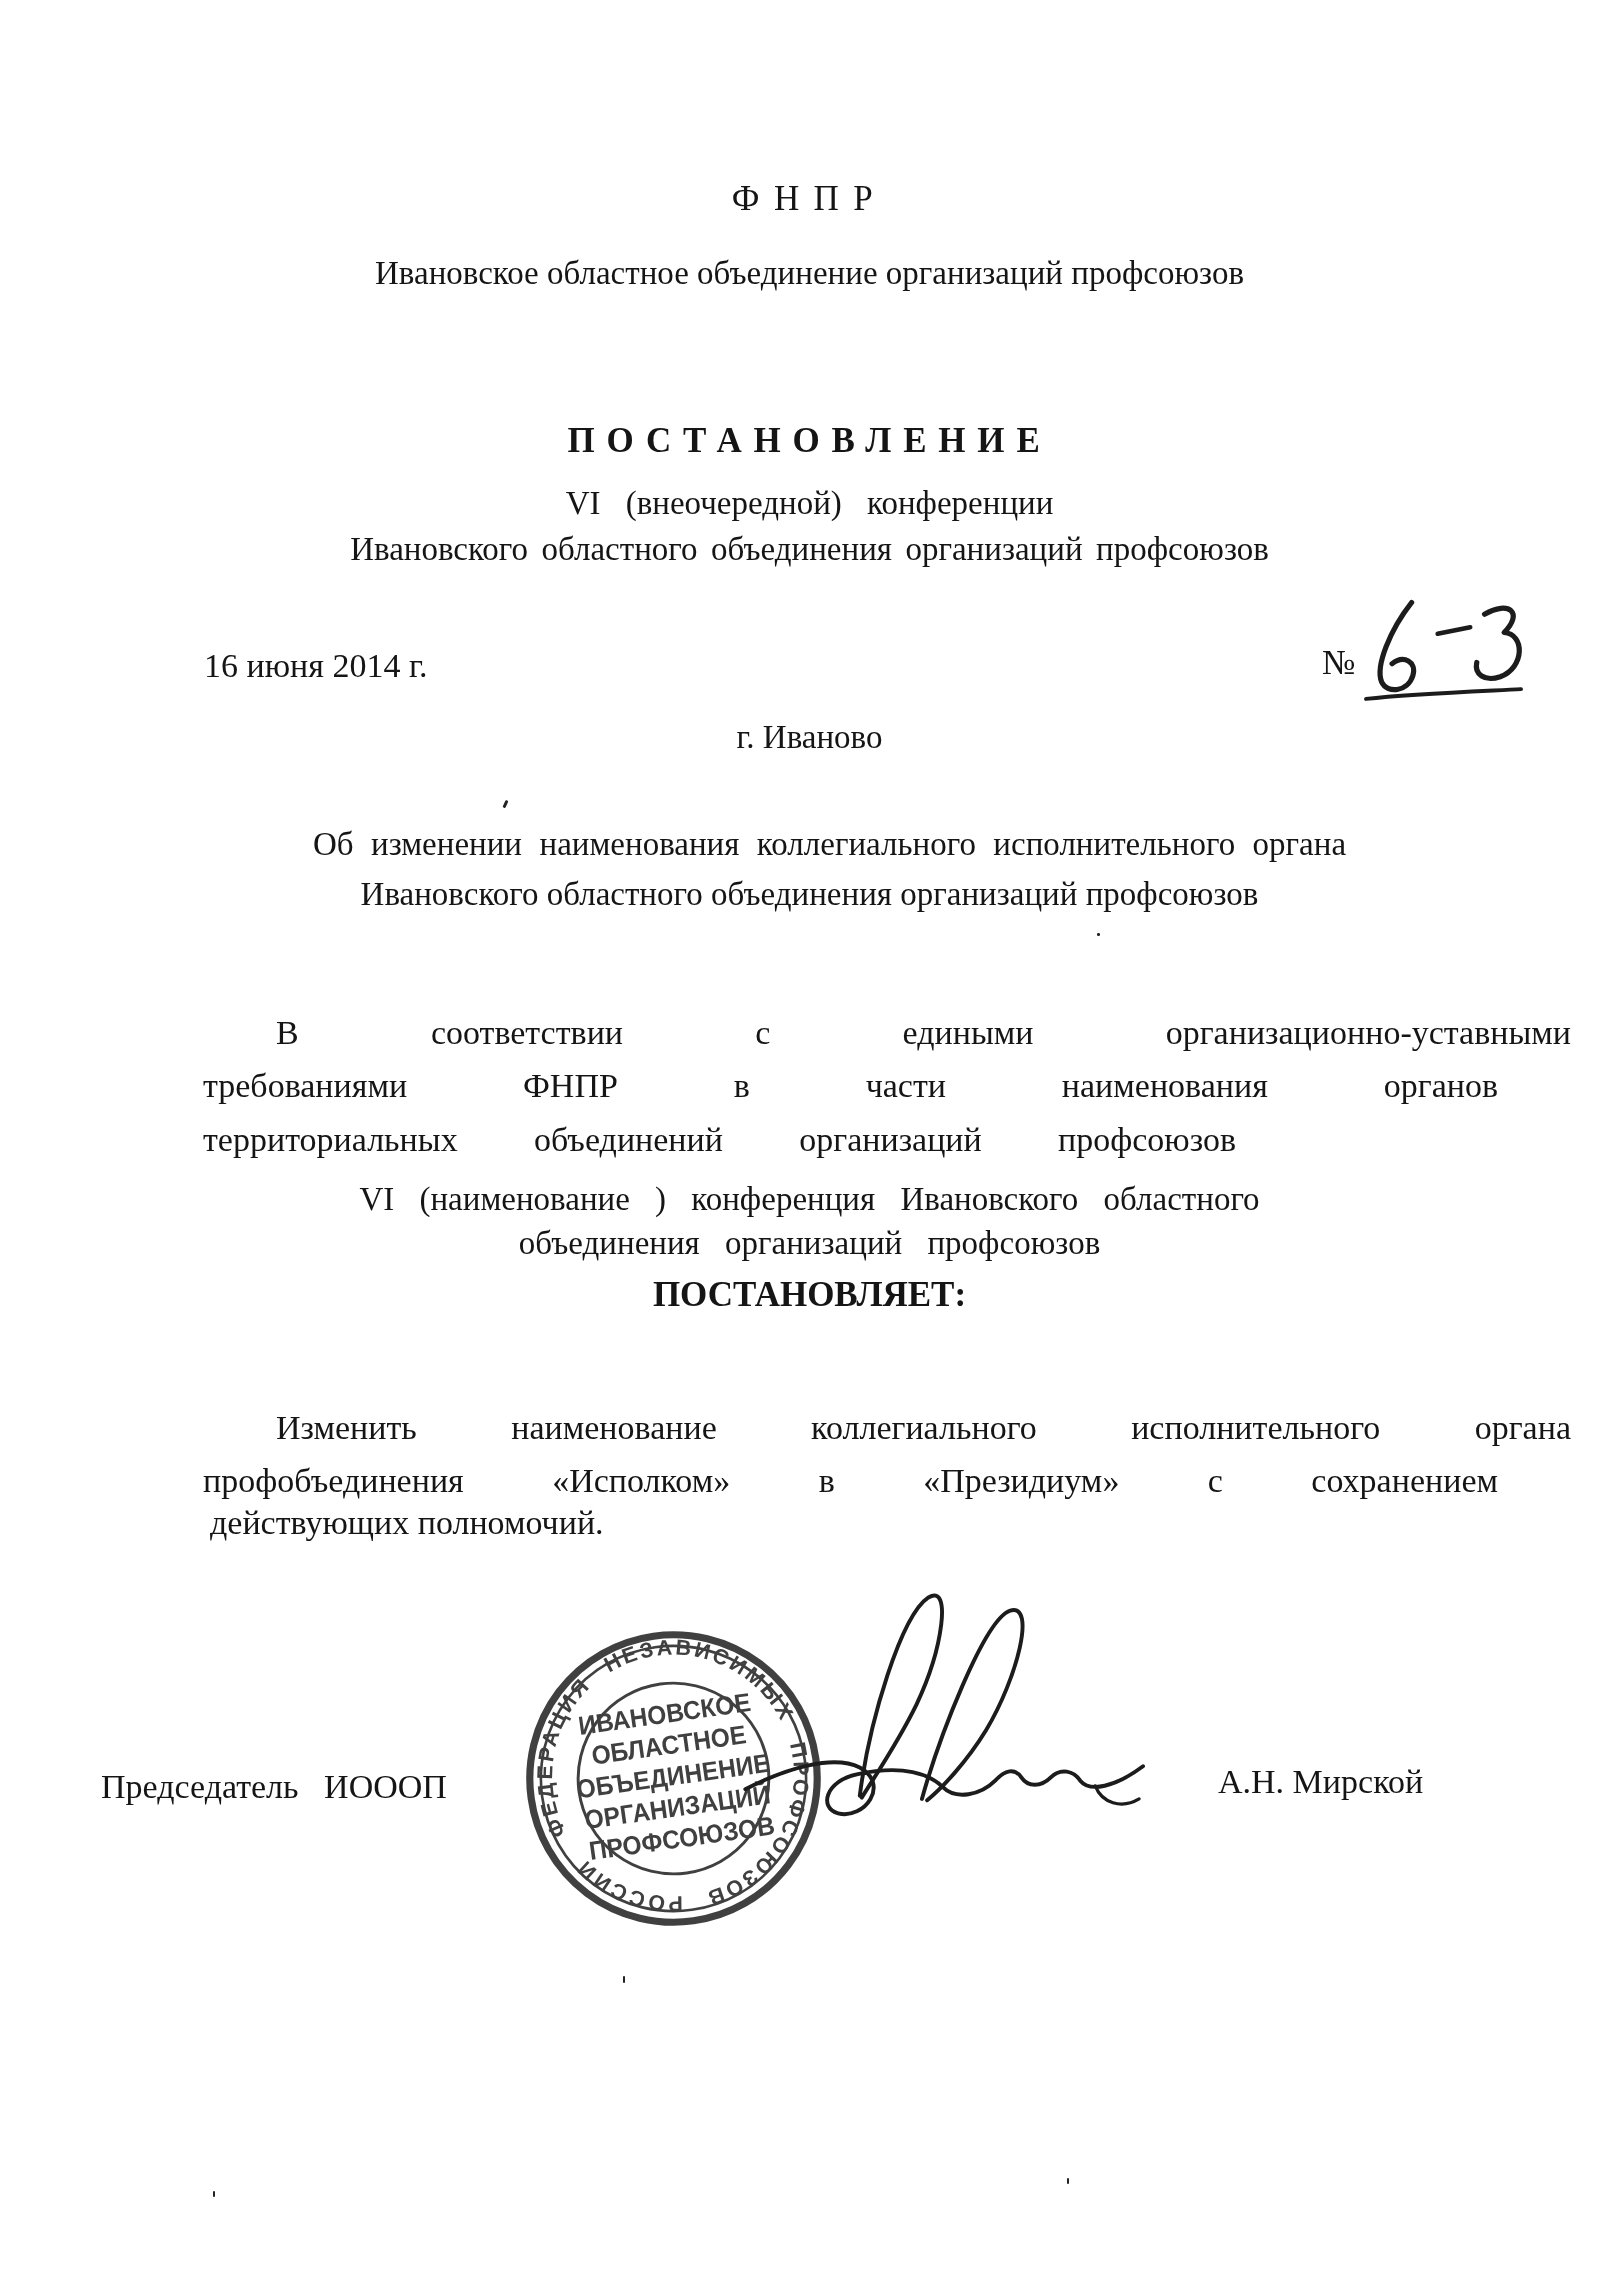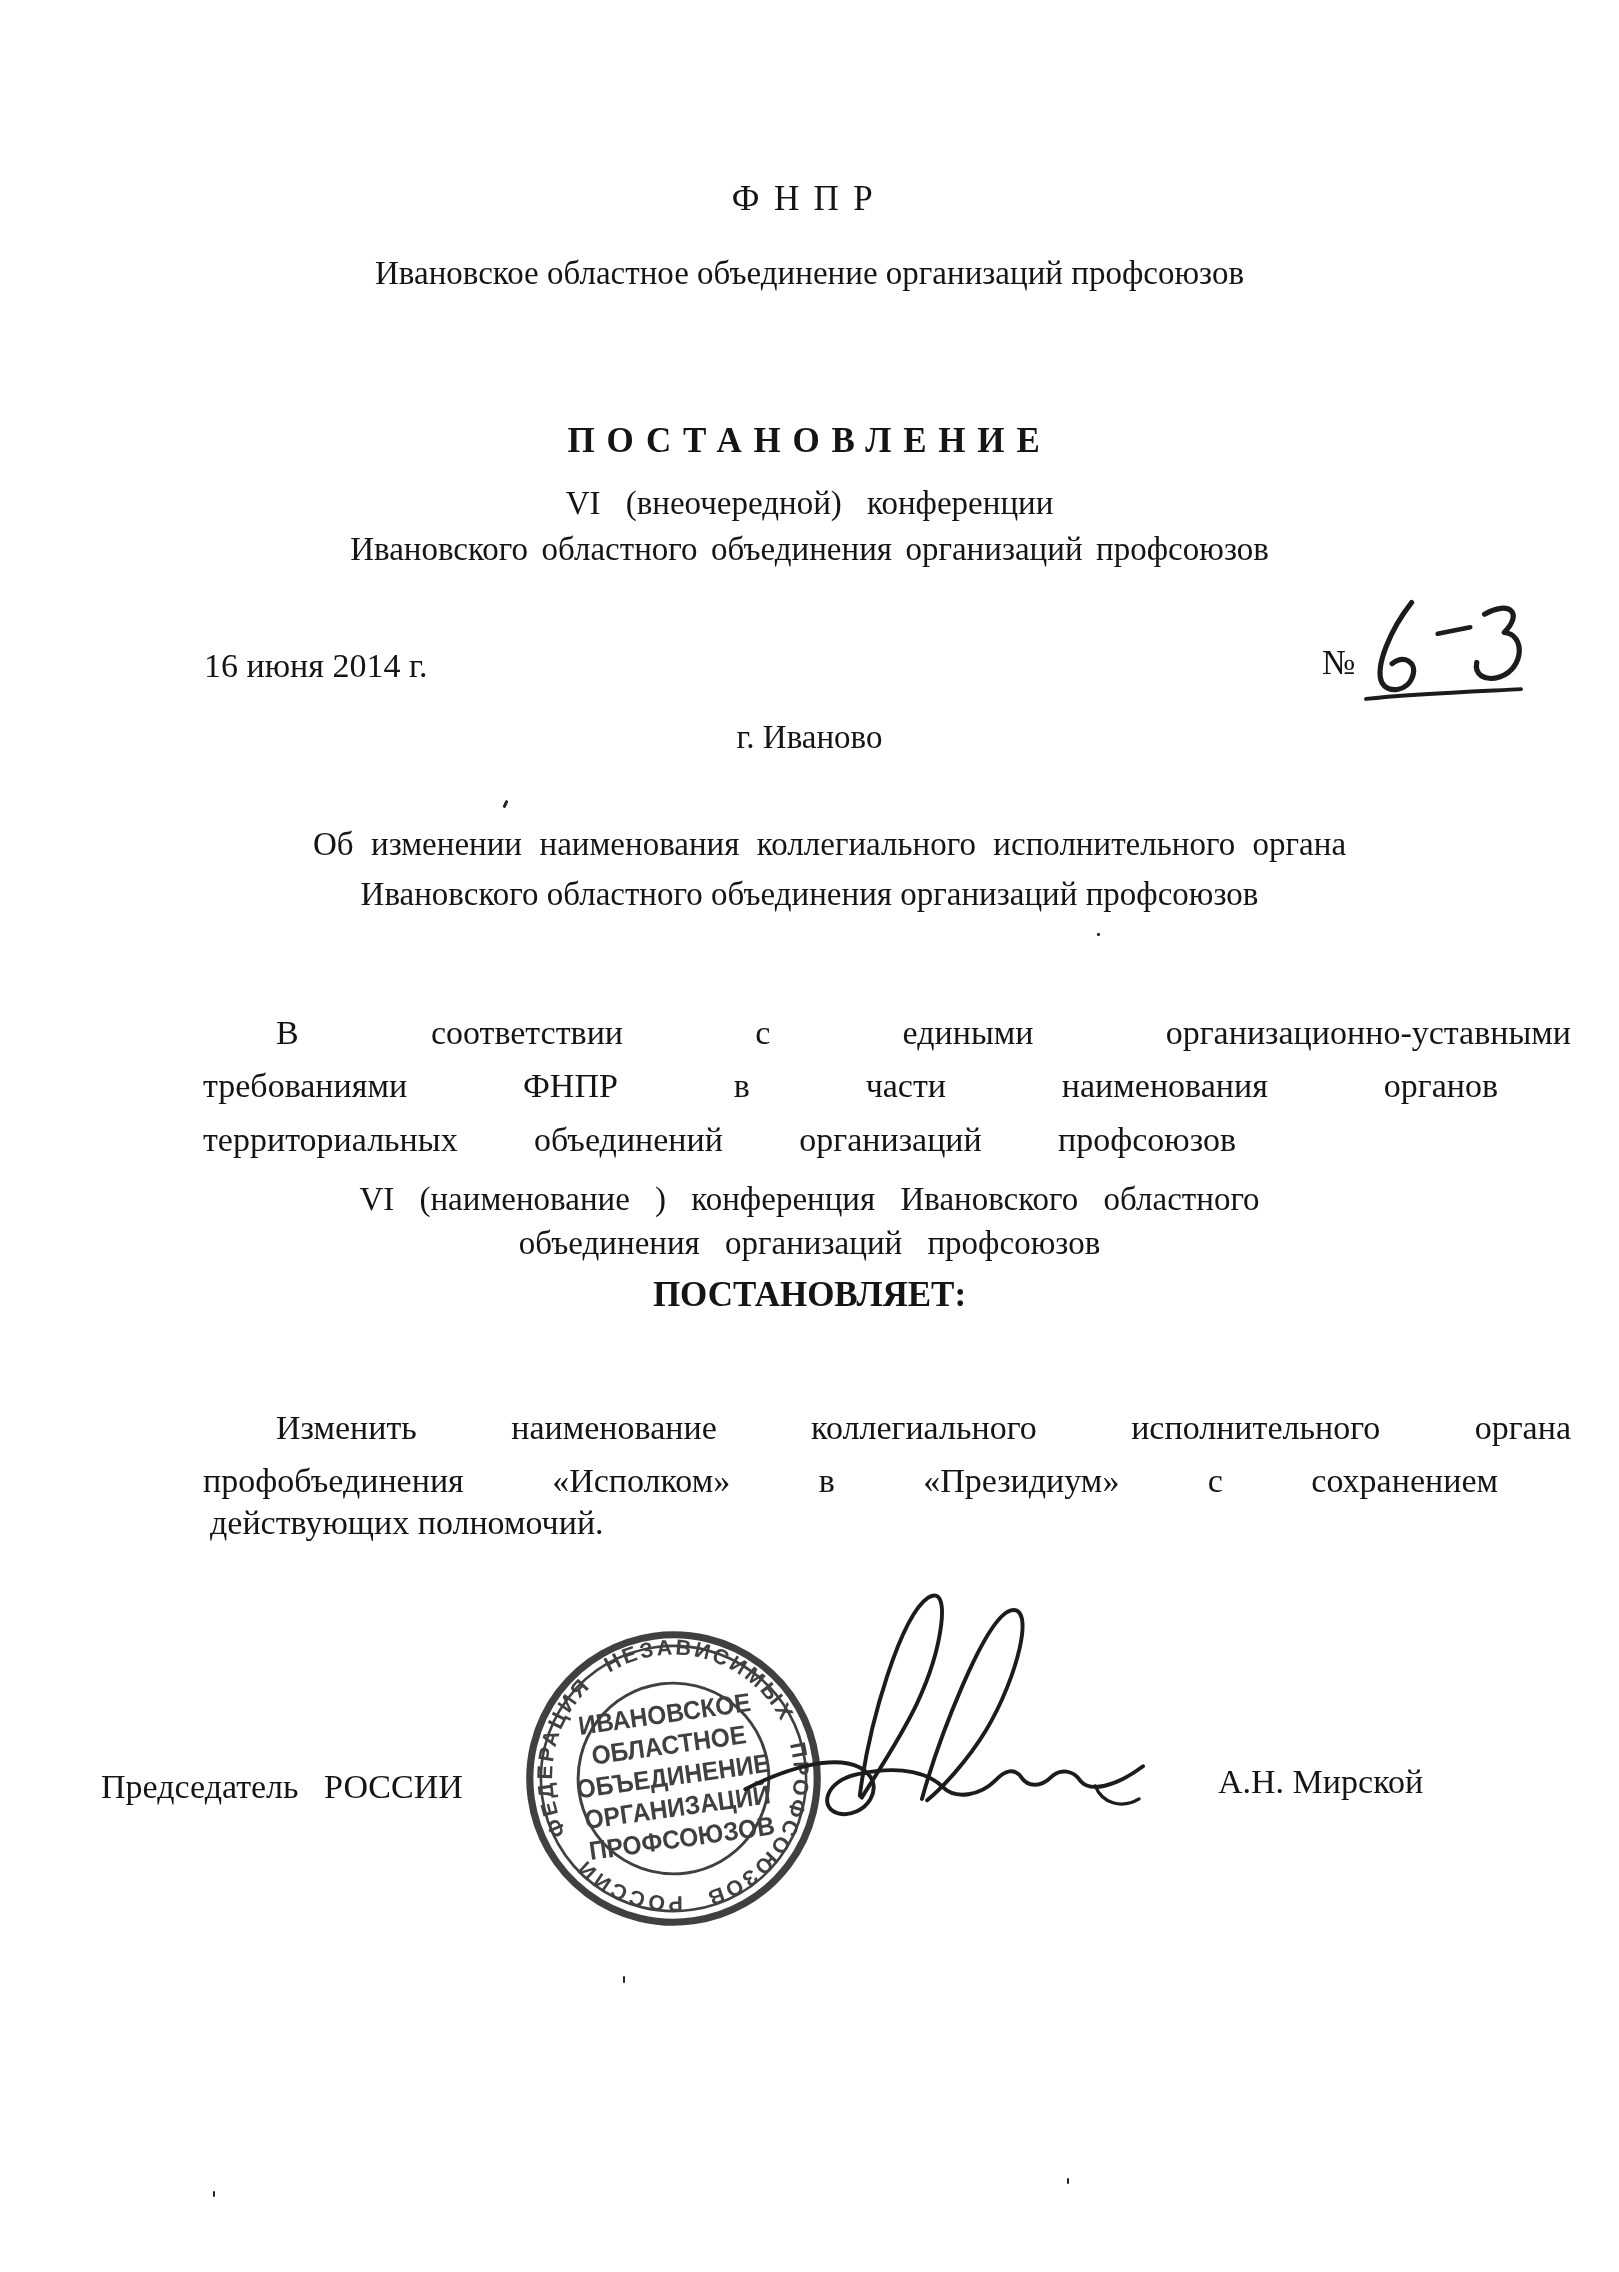--- a/index.html
+++ b/index.html
@@ -65,21 +65,21 @@
   <div class="abs jline" style="left:203px;top:1108px;width:1033px;">территориальных объединений организаций профсоюзов</div>
 
   <div class="abs ctr t50 ws-lg" style="top:1180px;">VI (наименование ) конференция Ивановского областного</div>
   <div class="abs ctr t50 ws-lg" style="top:1224px;">объединения организаций профсоюзов</div>
   <div class="abs ctr t54 bold" style="top:1274px;">ПОСТАНОВЛЯЕТ:</div>
 
   <div class="abs col jline indent" style="top:1396px;">Изменить наименование коллегиального исполнительного органа</div>
   <div class="abs col jline" style="top:1449px;">профобъединения «Исполком» в «Президиум» с сохранением</div>
   <div class="abs t52" style="left:203px;top:1503px;margin-left:7px;">действующих полномочий.</div>
 
-  <div class="abs t52" style="left:101px;top:1767px;word-spacing:17px;">Председатель  РОССИИ</div>
+  <div class="abs t52" style="left:101px;top:1767px;word-spacing:17px;">Председатель  ИОООП</div>
   <div class="abs t52" style="left:1218px;top:1762px;">А.Н. Мирской</div>
 
   <svg class="abs" style="left:520px;top:1625px;opacity:0.88;" width="307" height="307" viewBox="-235 -235 470 470">
     <g transform="rotate(-8)" fill="none" stroke="#262626">
       <circle r="220" stroke-width="11"></circle>
       <circle r="203" stroke-width="4"></circle>
       <circle r="146" stroke-width="4.5"></circle>
       <path id="ringPath" d="M -171,66 A 185,185 0 1 1 171,66 A 185,185 0 0 1 -171,66" stroke="none" fill="none"></path>
       <text font-family="Liberation Sans, sans-serif" font-weight="bold" font-size="33" letter-spacing="4" word-spacing="20" fill="#262626" stroke="none">
         <textPath href="#ringPath" startOffset="6">ФЕДЕРАЦИЯ НЕЗАВИСИМЫХ ПРОФСОЮЗОВ РОССИИ ✱</textPath>

